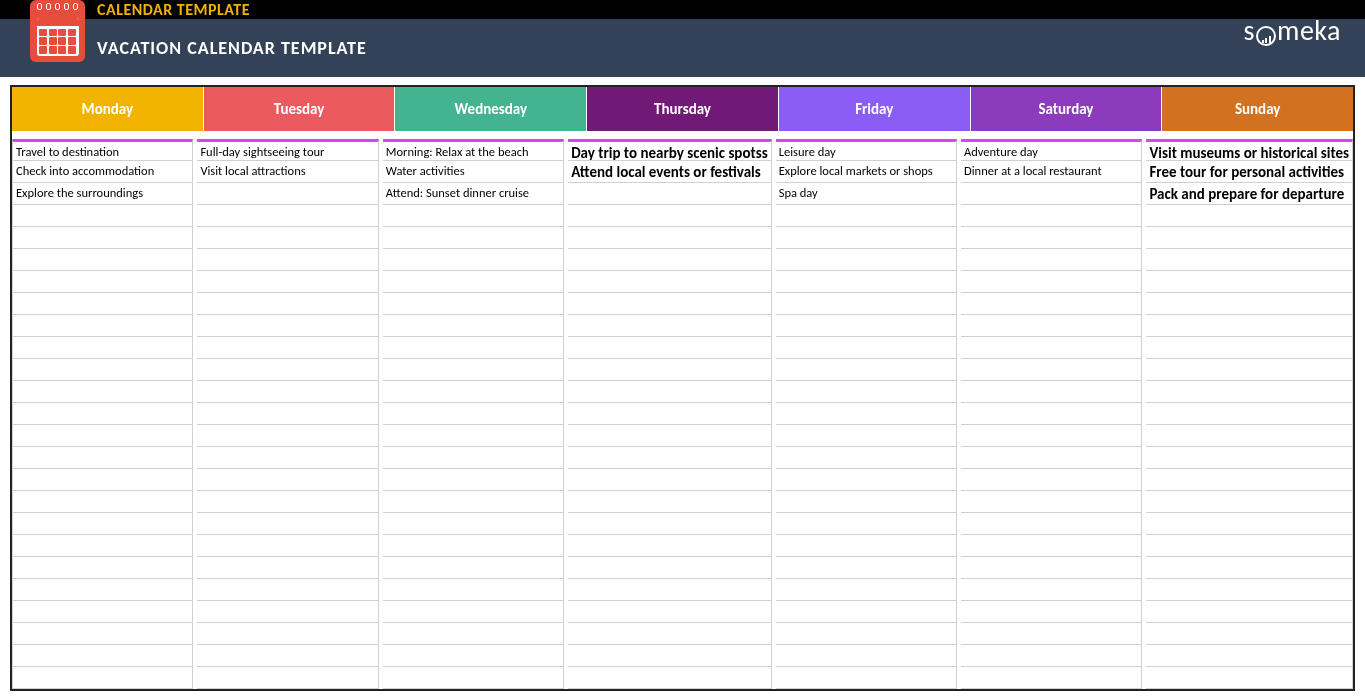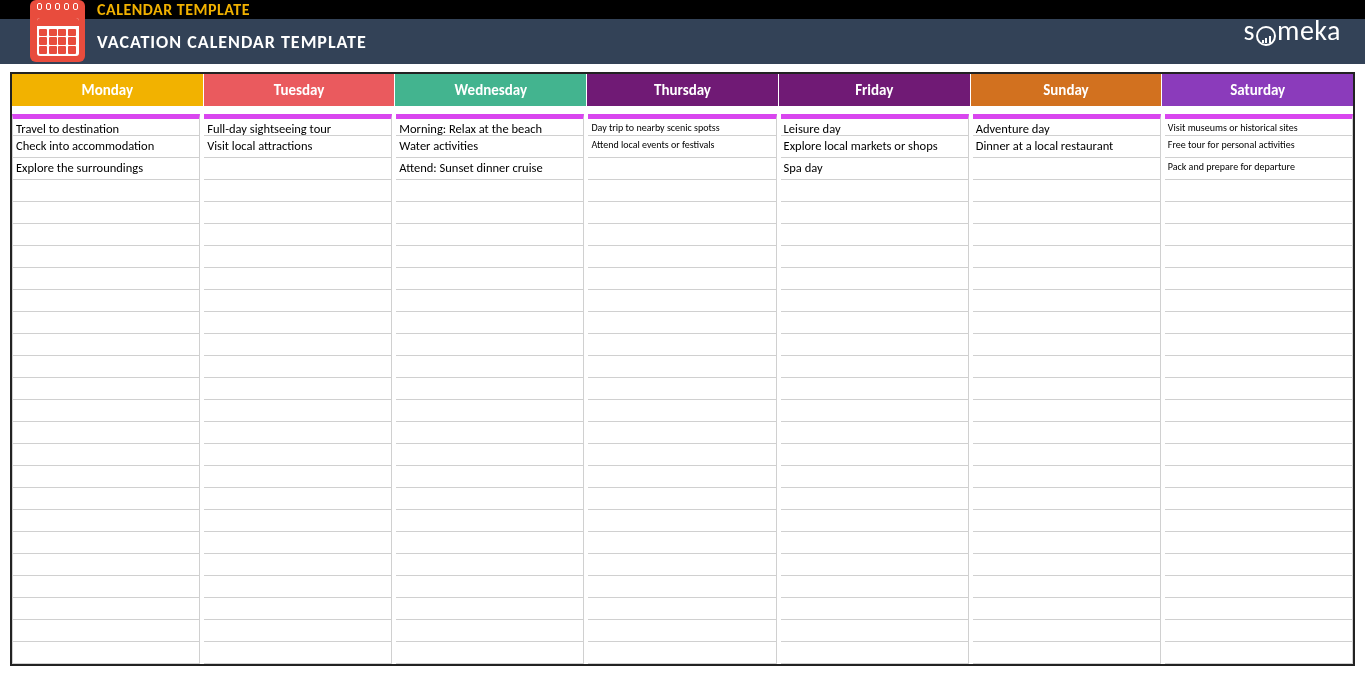--- a/index.html
+++ b/index.html
@@ -22,21 +22,21 @@
       align-items: center;
     }
     .top-bar-label {
       color: #f2b200;
       font-size: 16px;
       font-weight: bold;
       letter-spacing: 0.5px;
     }
     .header {
       background: #334257;
-      height: 45px;
+      height: 58px;
       display: flex;
       align-items: center;
       position: relative;
       padding-left: 97px;
     }
     .logo-box {
       position: absolute;
       left: 30px;
       top: -19px;
       width: 55px;
@@ -131,21 +131,21 @@
     }
     .outer {
       margin: 8px 10px 0 10px;
       border: 2px solid #222;
     }
     .day-headers {
       display: flex;
     }
     .day-header {
       flex: 1;
-      height: 32px;
+      height: 44px;
       display: flex;
       align-items: center;
       justify-content: center;
       color: #fff;
       font-weight: bold;
       font-size: 15px;
       border-right: 1px solid #fff;
     }
     .day-header:last-child { border-right: none; }
     .columns {
@@ -168,23 +168,23 @@
       font-size: 12.5px;
       padding: 2px 3px 0 3px;
       white-space: nowrap;
       overflow: hidden;
       color: #000;
     }
     .day-col:first-of-type .cell {
       border-left: 1px solid #d0d0d0;
     }
     .cell:first-child {
-      border-top: 5px solid #d946ef;
-    }
-    .small { font-size: 10px; }
+      border-top: 3px solid #d946ef;
+    }
+    .small { font-size: 15px; font-weight: bold; }
   </style>
 </head>
 <body>
 
 <div class="top-bar">
   <span class="top-bar-label">CALENDAR TEMPLATE</span>
 </div>
 
 <div class="header">
   <div class="logo-box">
@@ -226,23 +226,23 @@
     <span>meka</span>
   </div>
 </div>
 
 <div class="outer">
   <div class="day-headers">
       <div class="day-header" style="background: rgb(242, 178, 0);">Monday</div>
       <div class="day-header" style="background: rgb(234, 90, 94);">Tuesday</div>
       <div class="day-header" style="background: rgb(67, 180, 143);">Wednesday</div>
       <div class="day-header" style="background: #701a75;">Thursday</div>
-      <div class="day-header" style="background: #701a75;">Friday</div>
+      <div class="day-header" style="background: #8b5cf6;">Friday</div>
+      <div class="day-header" style="background: rgb(139, 59, 187);">Saturday</div>
       <div class="day-header" style="background: rgb(210, 113, 31);">Sunday</div>
-      <div class="day-header" style="background: rgb(139, 59, 187);">Saturday</div>
     </div>
   <div class="columns">
       <div class="day-col">
         <div class="cell">Travel to destination</div>
         <div class="cell">Check into accommodation</div>
         <div class="cell">Explore the surroundings</div>
         <div class="cell"></div>
         <div class="cell"></div>
         <div class="cell"></div>
         <div class="cell"></div>

